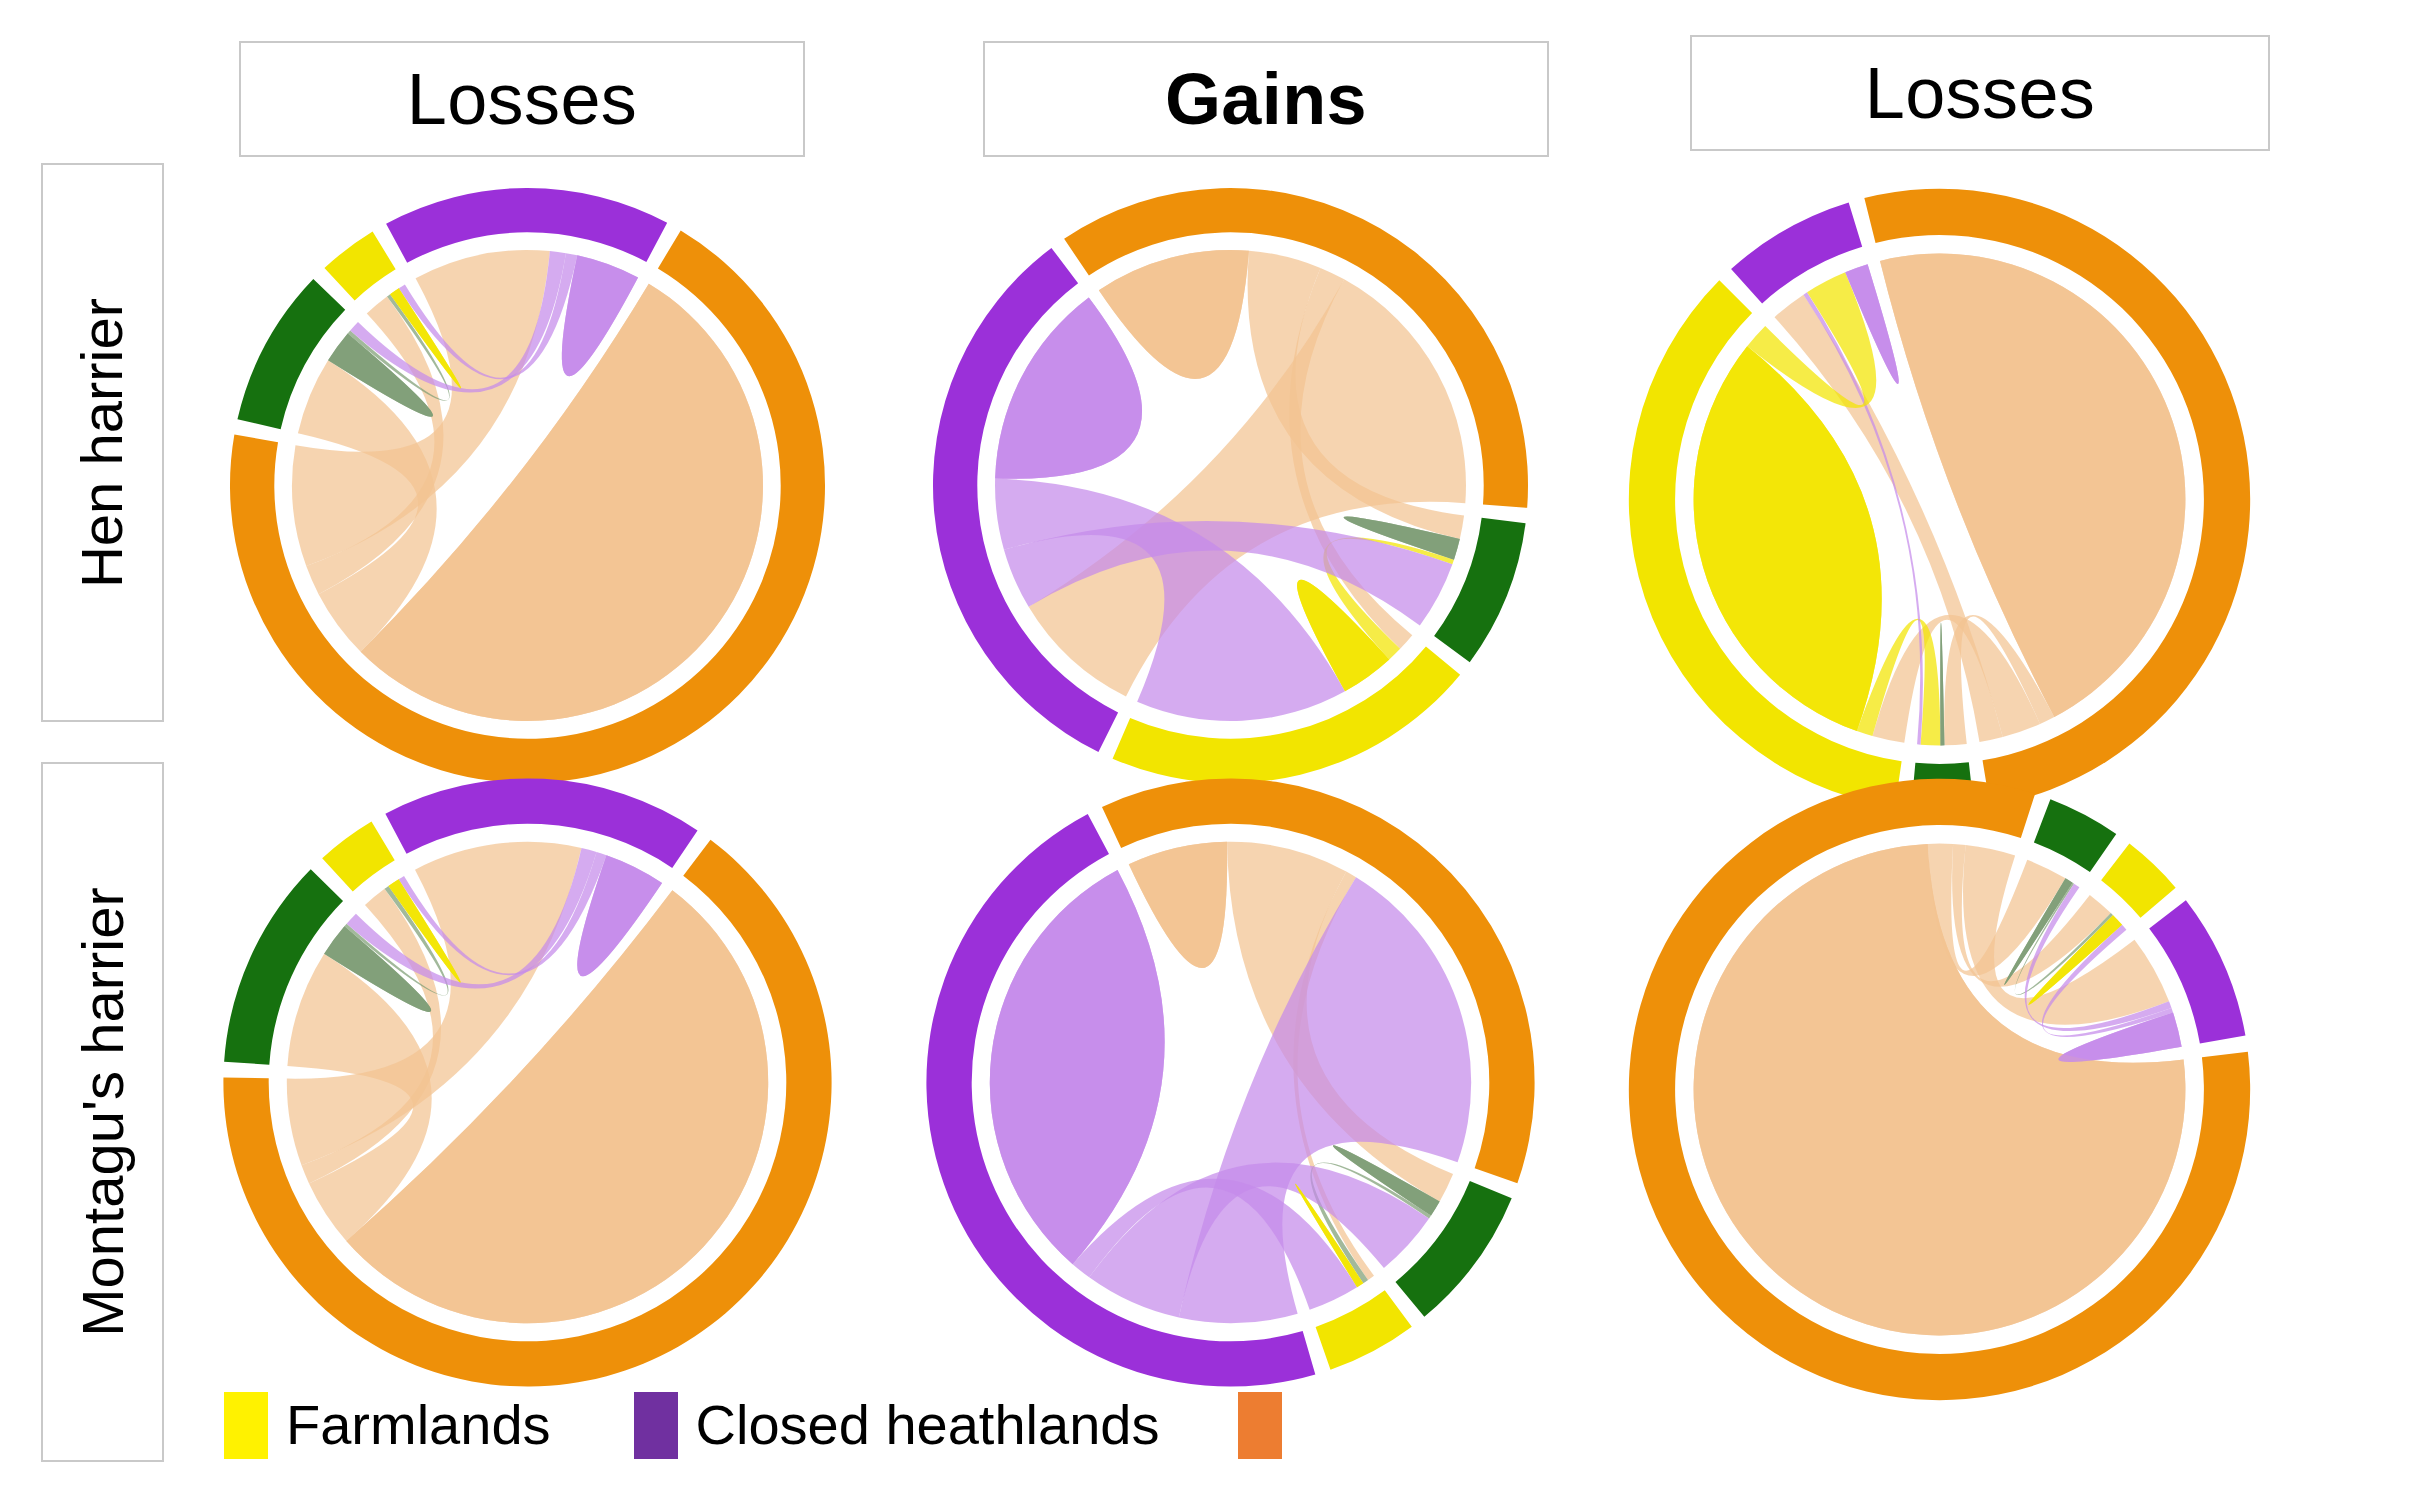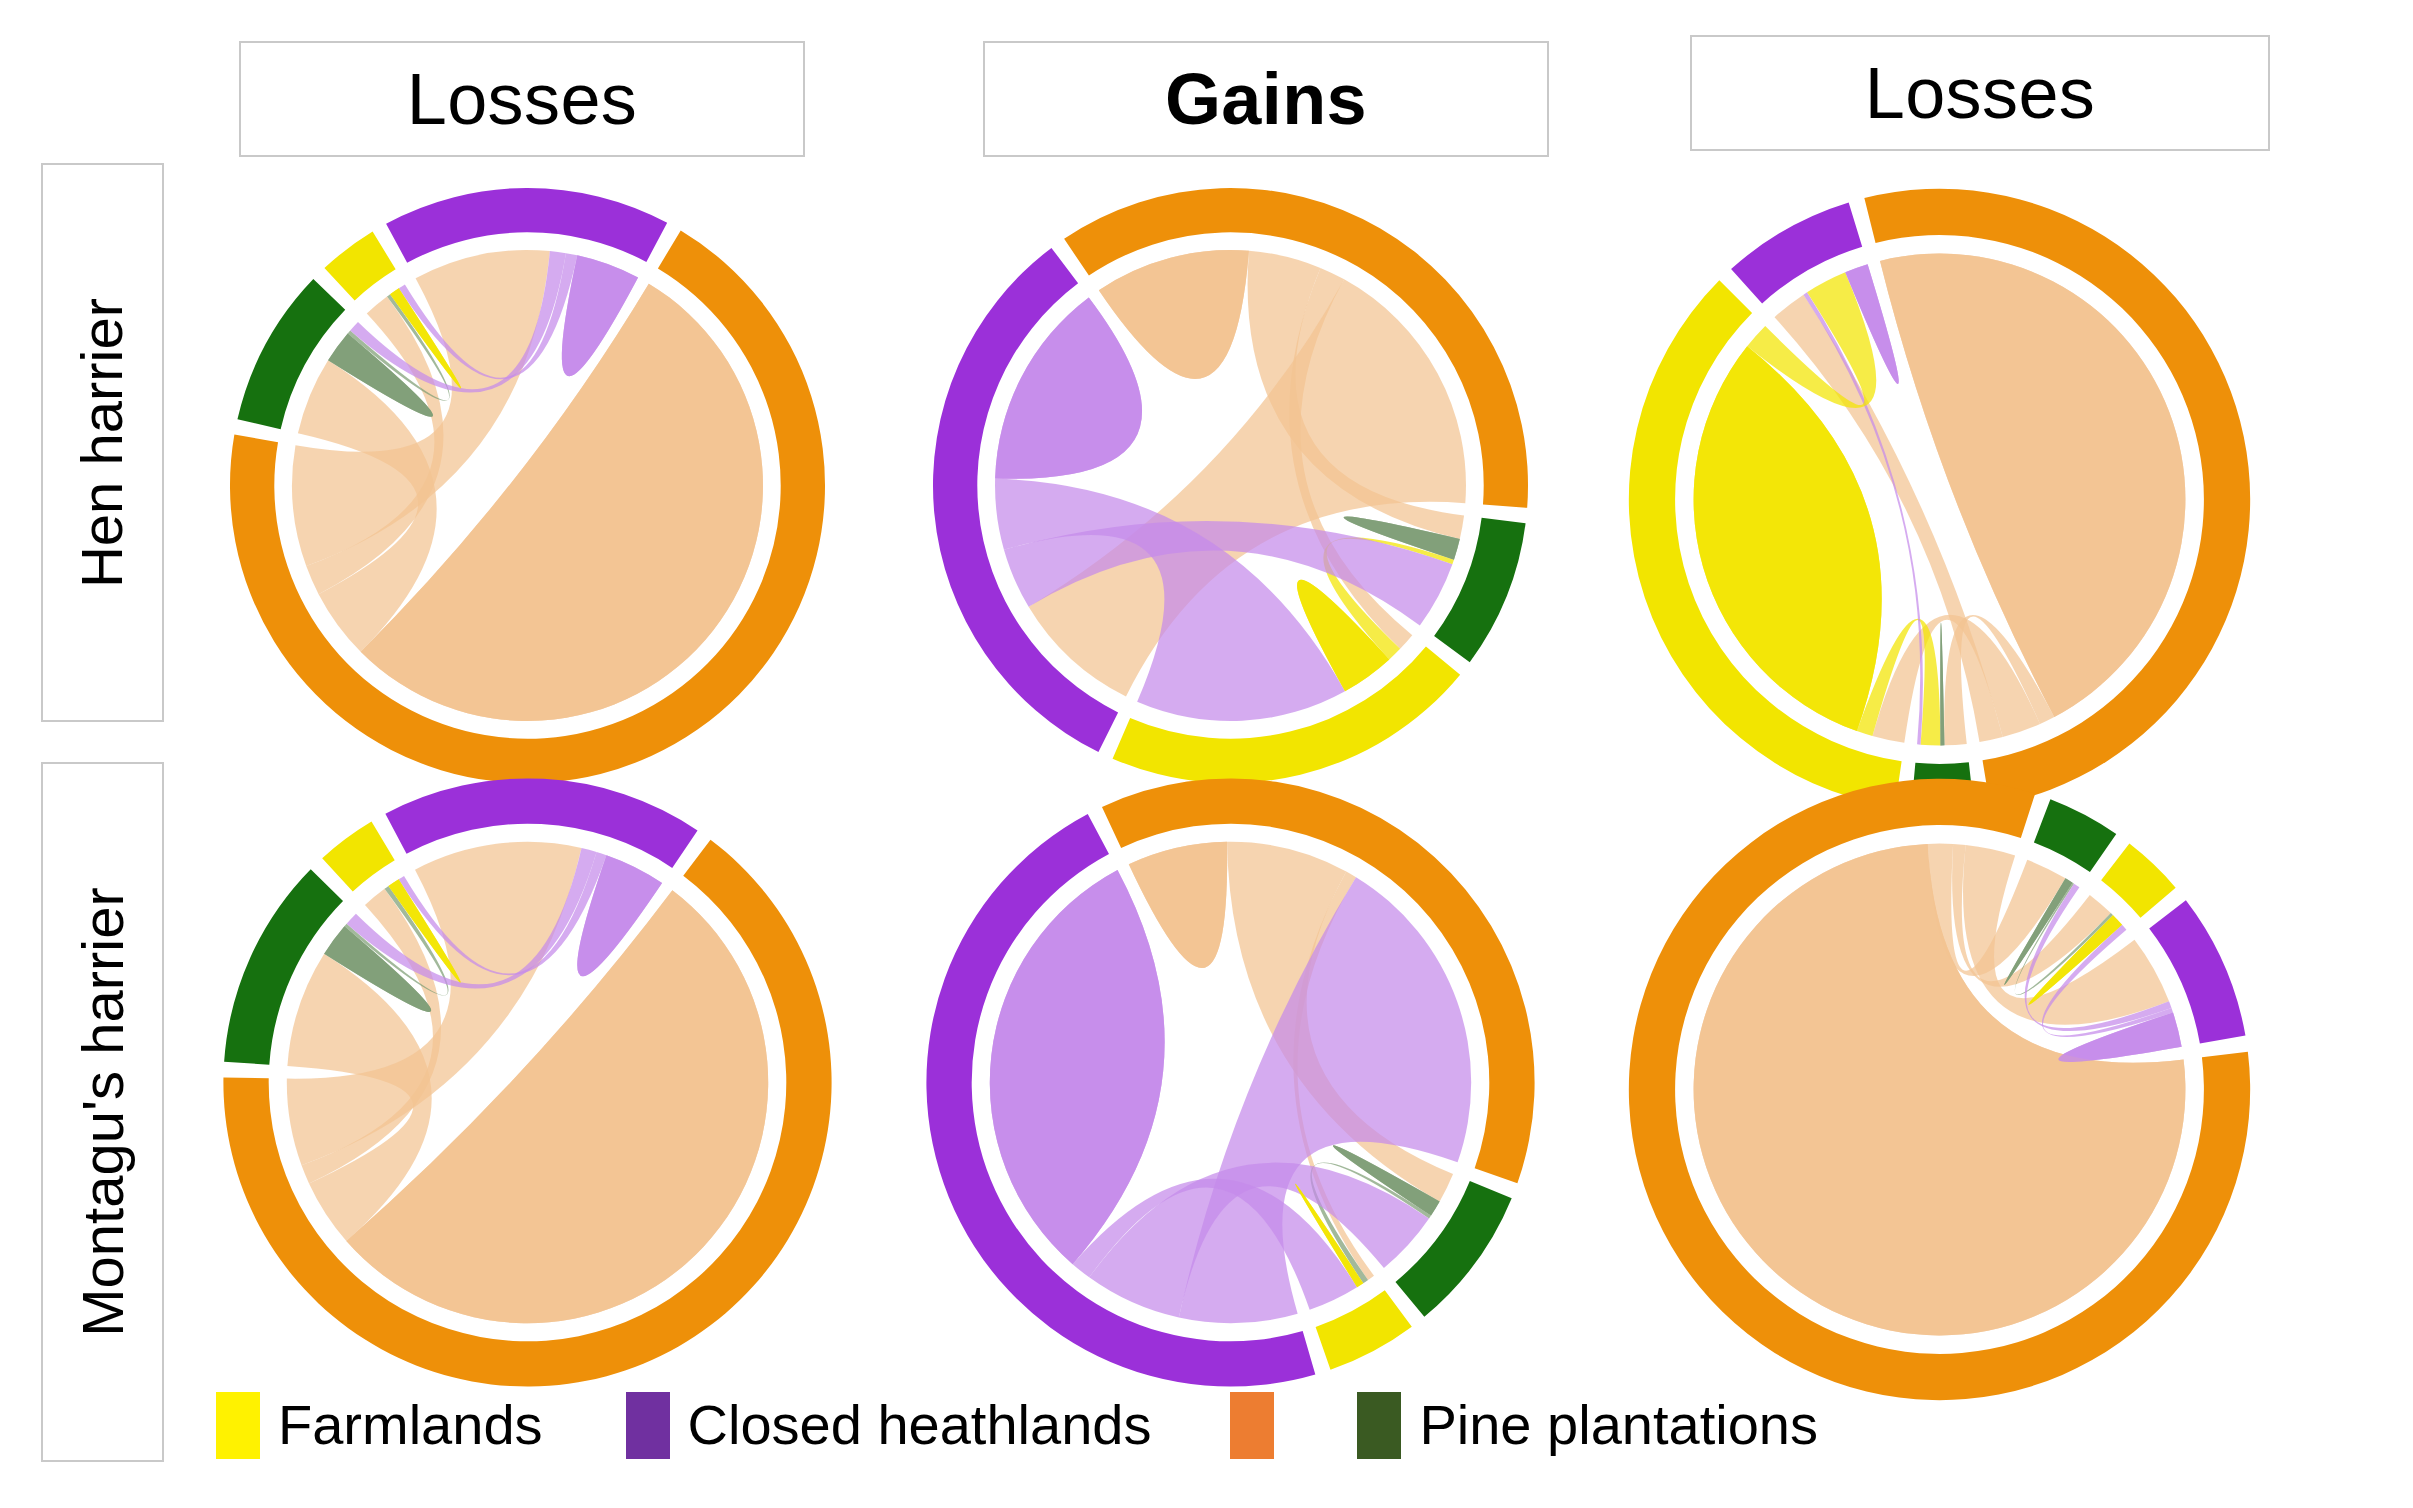--- a/index.html
+++ b/index.html
@@ -30,21 +30,21 @@
   }
   #row-hen  {left:41px; top:163px;  width:119px; height:555px;}
   #row-mont {left:41px; top:762px; width:119px; height:696px;}
 
   
   .panel{position:absolute;}
   .panel svg{display:block;width:100%;height:100%;}
 
   
   #legend{
-    position:absolute;left:216px;top:1388px;width:2172px;height:74px;
+    position:absolute;left:224px;top:1388px;width:2172px;height:74px;
     display:flex;align-items:center;
   }
   .legend-item{display:flex;align-items:center;}
   .swatch{width:44px;height:67px;flex:0 0 auto;}
   .legend-label{font-size:56px;line-height:1;margin-left:18px;white-space:nowrap;}
   #li-0{margin-left:0px;}
   #li-1{margin-left:83px;}
   #li-2{margin-left:79px;}
   #li-3{margin-left:83px;}
 </style>
@@ -238,20 +238,16 @@
       <div class="swatch" style="background: rgb(255, 242, 0);"></div>
       <div class="legend-label">Farmlands</div>
     </div>
     <div class="legend-item" id="li-1">
       <div class="swatch" style="background: rgb(112, 48, 160);"></div>
       <div class="legend-label">Closed heathlands</div>
     </div>
     <div class="legend-item" id="li-2">
       <div class="swatch" style="background: rgb(237, 125, 49);"></div>
     </div>
-    <div class="legend-item" id="li-3">
-      <div class="swatch" style="background: rgb(58, 90, 34);"></div>
-      <div class="legend-label">Pine plantations</div>
-    </div>
   </div>
 
 </div>
 
 
 </body></html>

